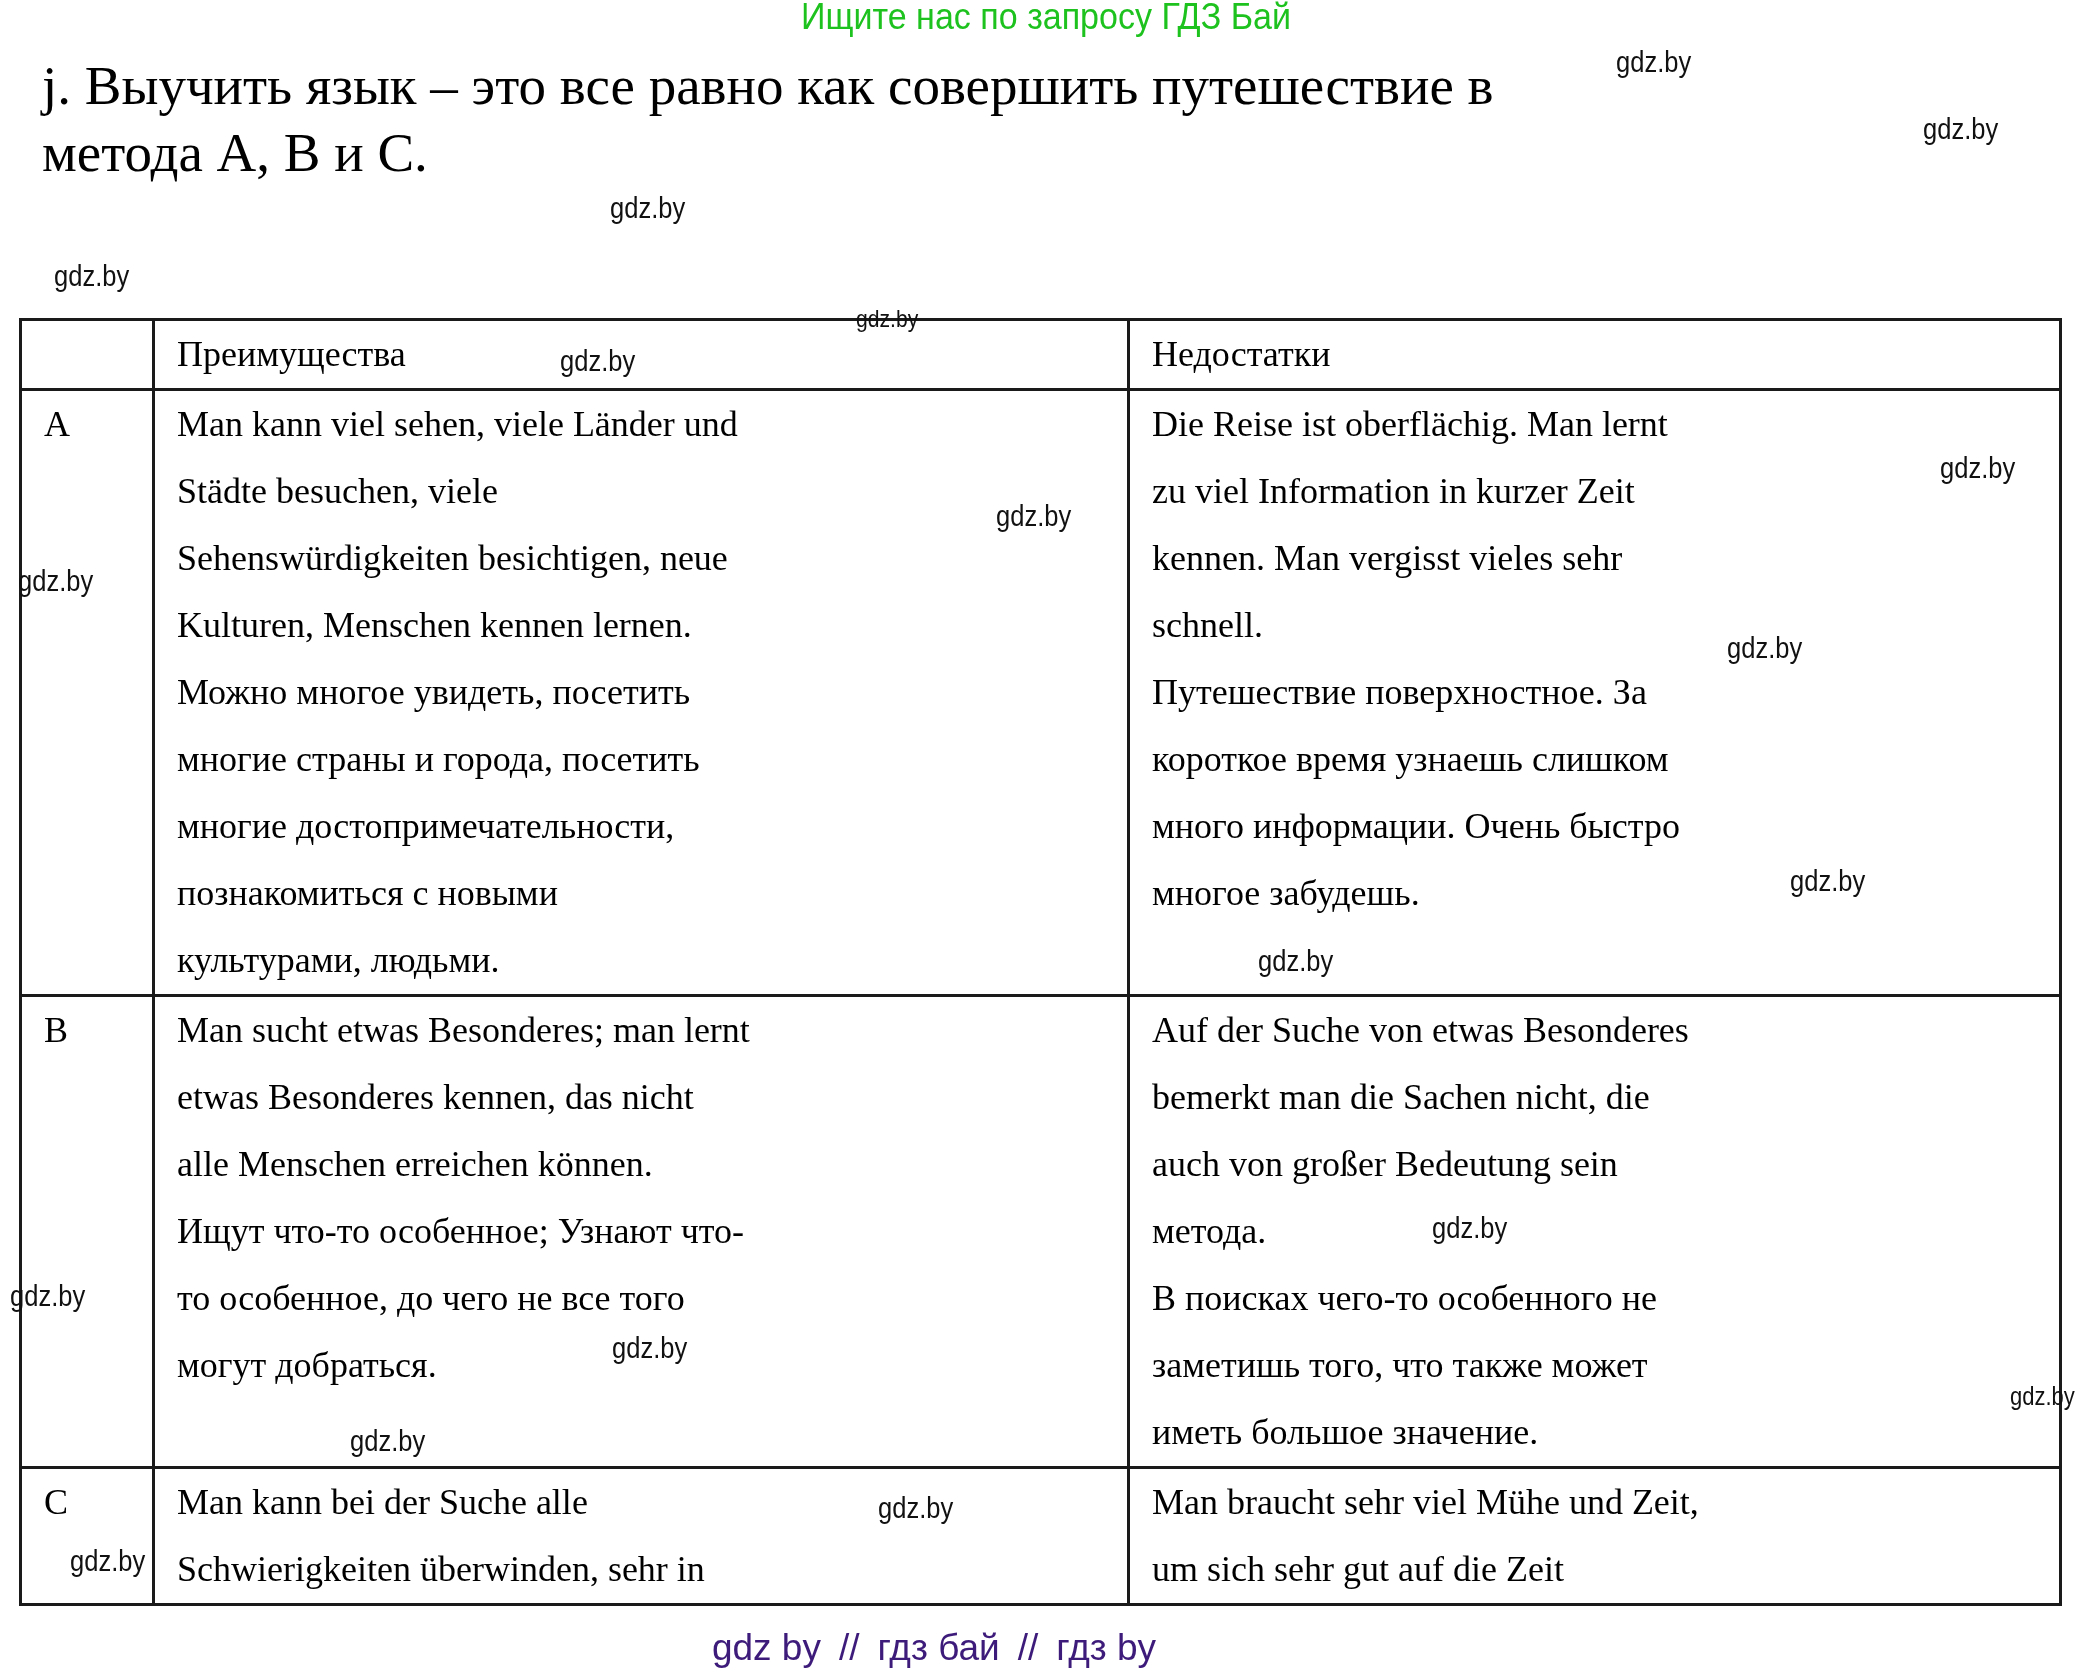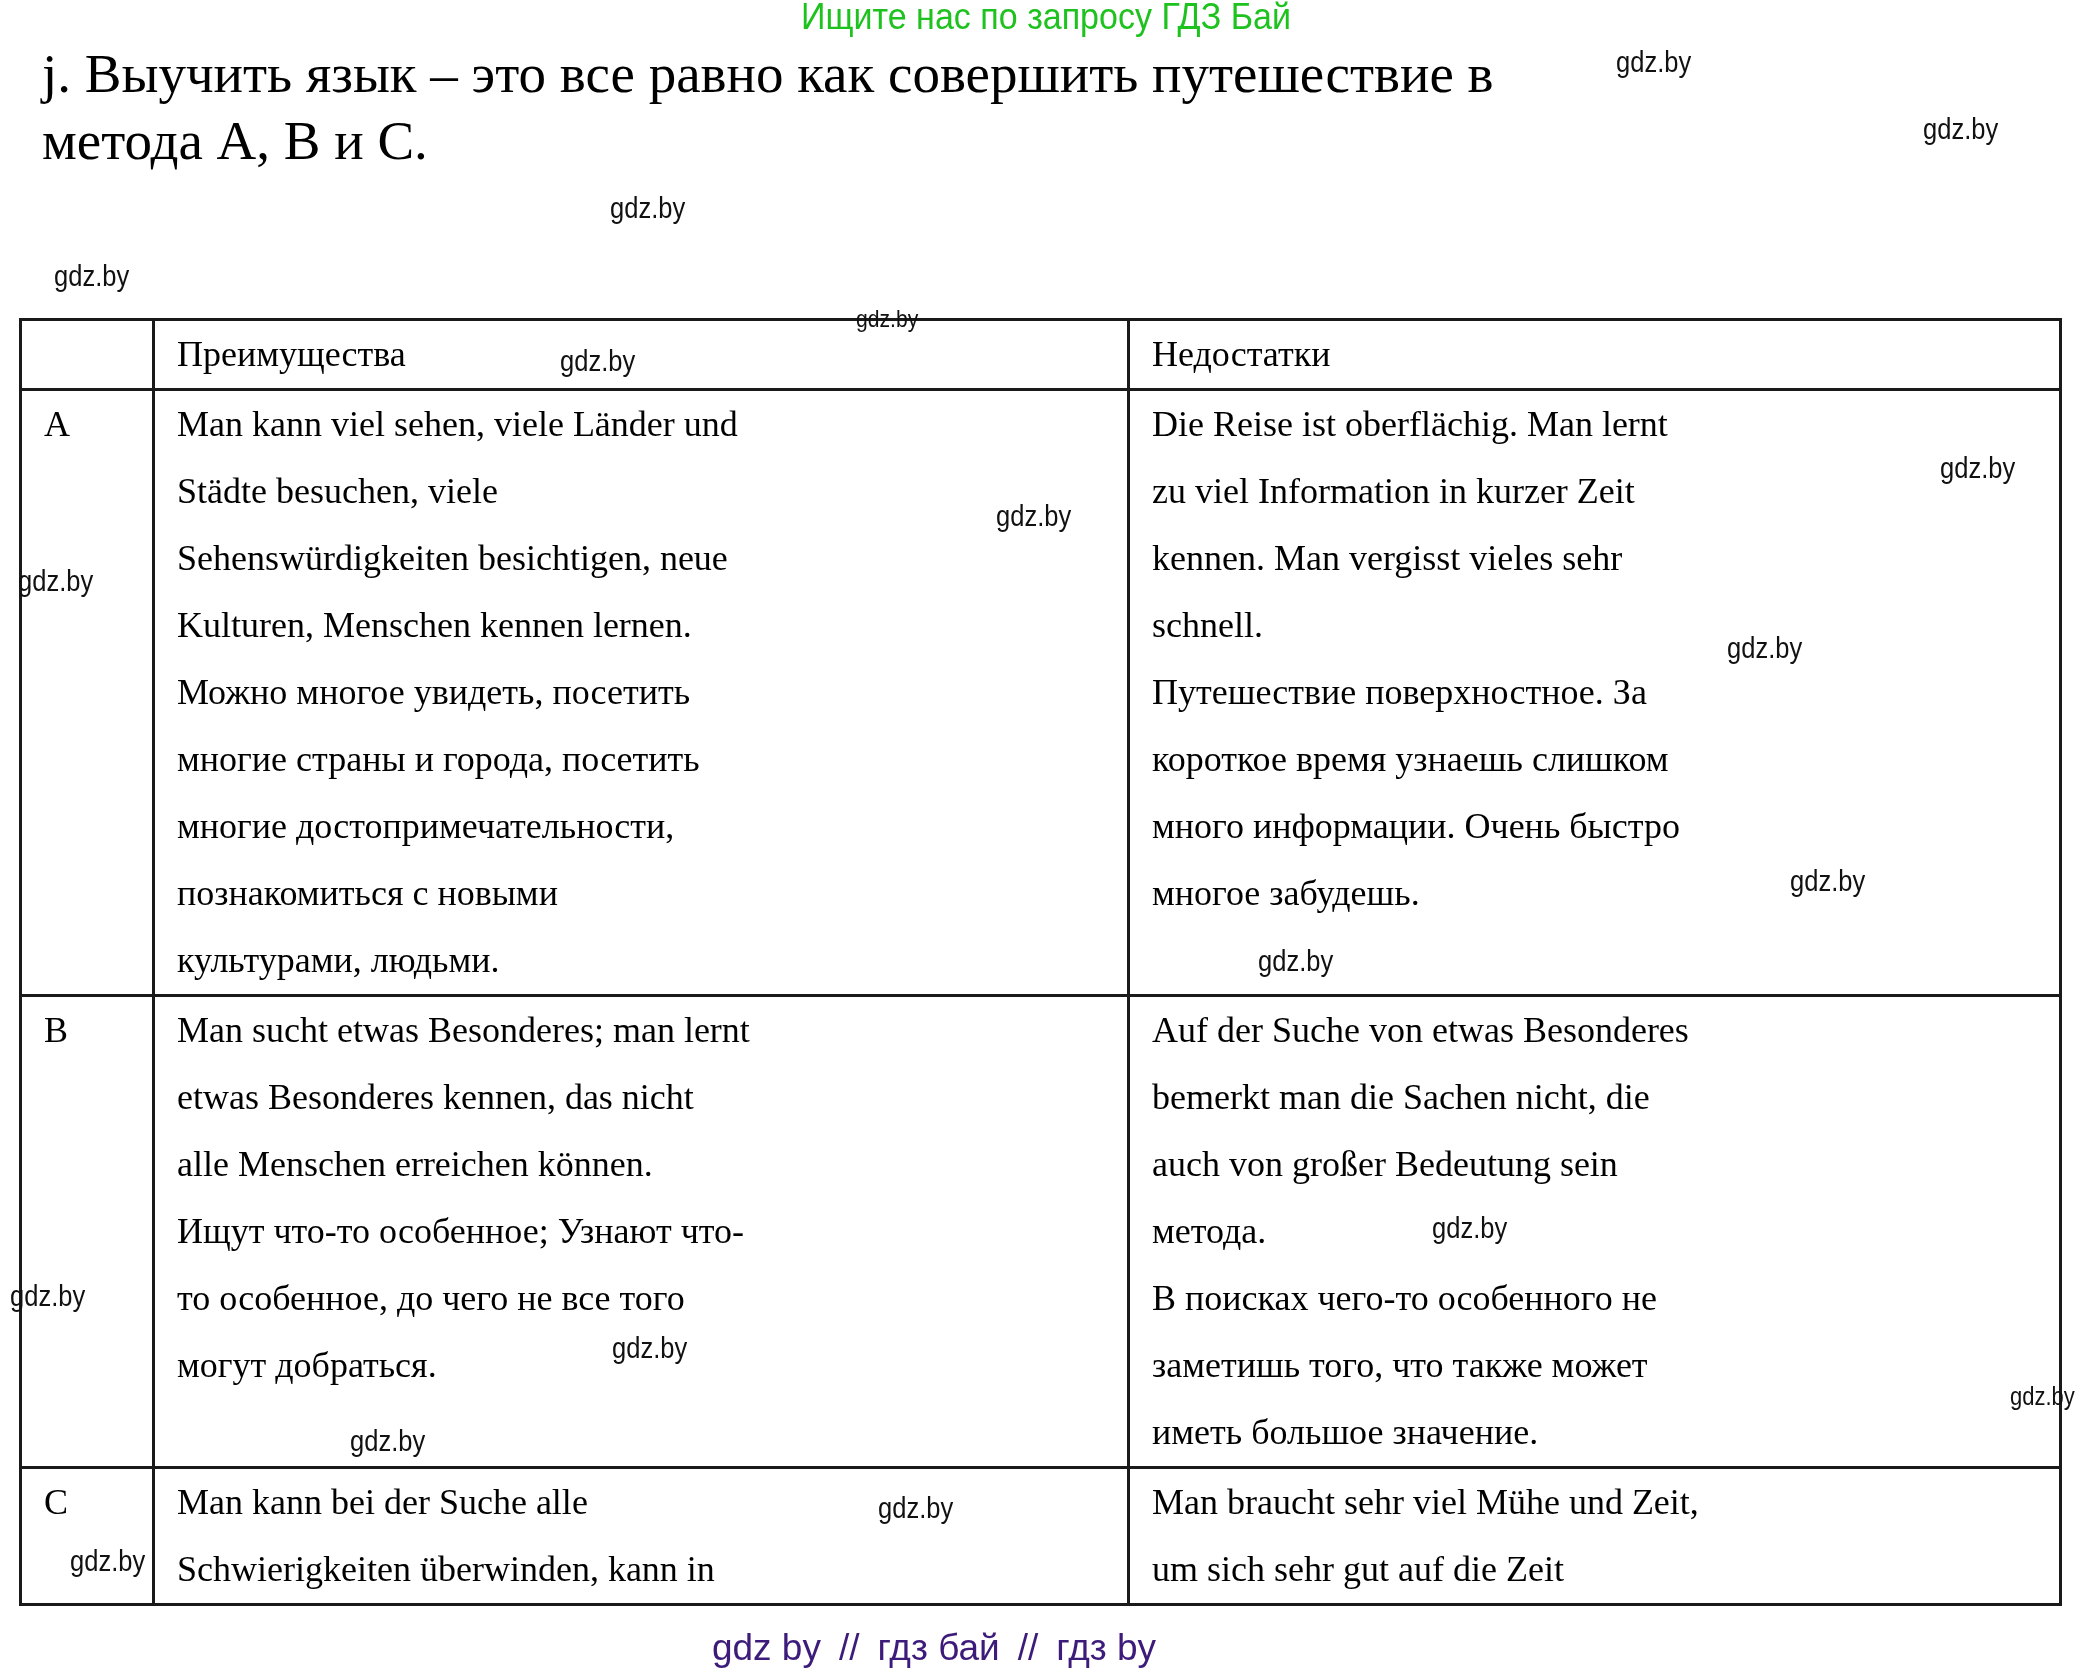--- a/index.html
+++ b/index.html
@@ -1,18 +1,18 @@
 <!DOCTYPE html>
 <html><head>
 <meta charset="utf-8">
 <style>
   html, body { margin: 0; padding: 0; background: #ffffff; }
   body { width: 2092px; height: 1672px; position: relative; overflow: hidden; font-family: "Liberation Serif", serif; color: #000; }
   .banner { position: absolute; top: -4px; left: 0; width: 2092px; text-align: center; font-family: "Liberation Sans", sans-serif; font-size: 37px; color: #1ec21e; transform: scaleX(0.92); }
-  .task { position: absolute; left: 42px; top: 40px; width: 1720px; font-size: 55px; line-height: 67px; transform-origin: left top; }
+  .task { position: absolute; left: 42px; top: 52px; width: 1720px; font-size: 55px; line-height: 67px; transform-origin: left top; }
   .task .line { display: block; white-space: nowrap; }
   .wm { position: absolute; font-family: "Liberation Sans", sans-serif; font-size: 29px; color: #111; white-space: nowrap; transform: scaleX(0.88); transform-origin: left top; }
   table.cmp { position: absolute; left: 19px; top: 318px; border-collapse: collapse; font-size: 36px; line-height: 67px; }
   table.cmp td { border: 3px solid #1a1a1a; vertical-align: top; padding: 0; }
   td.label { width: 133px; padding-left: 22px !important; box-sizing: border-box; }
   td.adv { width: 975px; padding-left: 22px !important; box-sizing: border-box; }
   td.dis { width: 932px; padding-left: 22px !important; box-sizing: border-box; }
   tr.head td { height: 70px; }
   tr.rowA td { height: 605px; }
   tr.rowB td { height: 472px; }
@@ -79,21 +79,21 @@
       <span class="cell-line">метода.</span>
       <span class="cell-line">В поисках чего-то особенного не</span>
       <span class="cell-line">заметишь того, что также может</span>
       <span class="cell-line">иметь большое значение.</span>
     </td>
   </tr>
   <tr class="rowC">
     <td class="label">C</td>
     <td class="adv">
       <span class="cell-line">Man kann bei der Suche alle</span>
-      <span class="cell-line">Schwierigkeiten überwinden, kann in</span>
+      <span class="cell-line">Schwierigkeiten überwinden, sehr in</span>
     </td>
     <td class="dis">
       <span class="cell-line">Man braucht sehr viel Mühe und Zeit,</span>
       <span class="cell-line">um sich sehr gut auf die Zeit</span>
     </td>
   </tr>
 </tbody>
   </table>
 
 <span class="wm" style="left:1616px; top:46px;">gdz.by</span>

